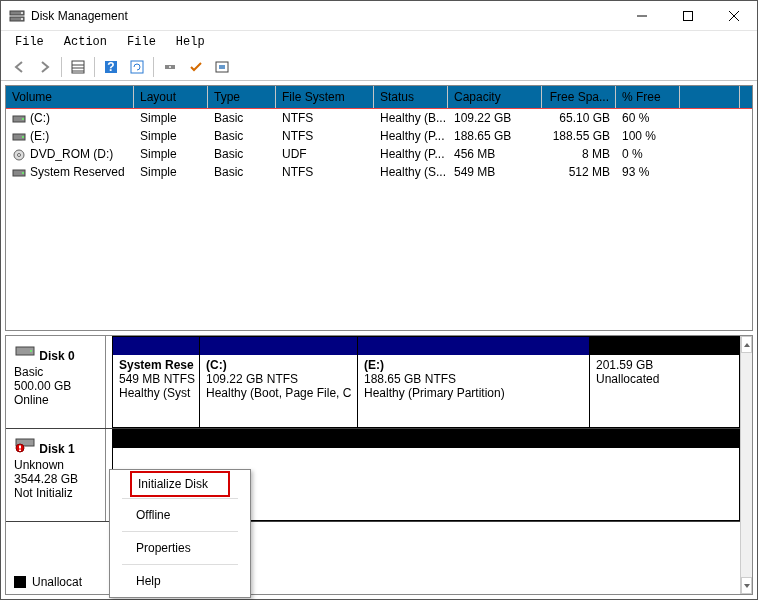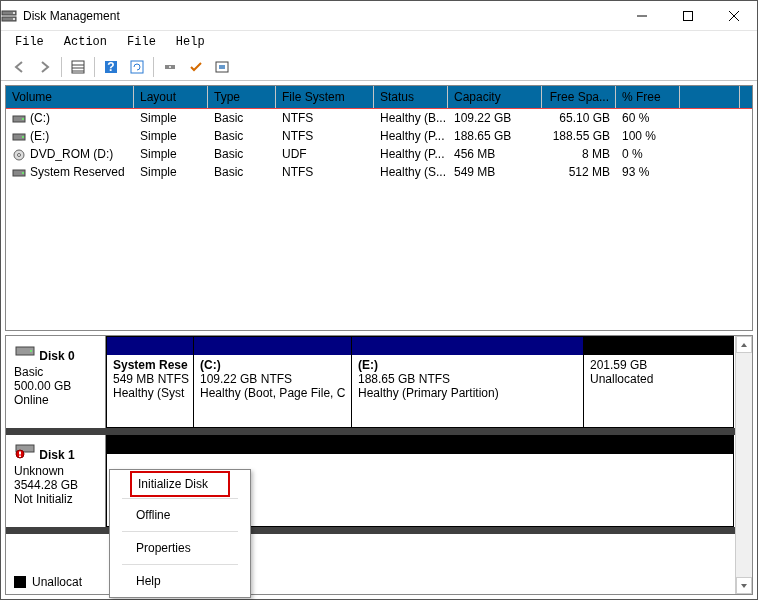--- a/index.html
+++ b/index.html
@@ -1,18 +1,18 @@
 <!DOCTYPE html>
 <html><head>
 <meta charset="utf-8">
 <style>
   * { box-sizing: border-box; font-family: "Segoe UI", Tahoma, sans-serif; font-size: 12px; }
   body { margin: 0; background: #fff; }
   .window { width: 758px; height: 600px; border: 1px solid #555; display: flex; flex-direction: column; position: relative; }
-  .titlebar { height: 30px; display: flex; align-items: center; padding: 0 0 0 0; border-bottom: 1px solid #e5e5e5; }
+  .titlebar { height: 30px; display: flex; align-items: center; padding: 0 0 0 8px; border-bottom: 1px solid #e5e5e5; }
   .title-icon { width: 16px; height: 16px; margin-right: 6px; }
   .title-text { flex: 1; }
   .winbtns { display: flex; }
   .winbtn { width: 46px; height: 30px; display: flex; align-items: center; justify-content: center; }
   .winbtn svg { display: block; }
   .menubar { height: 22px; display: flex; align-items: center; padding: 0 6px; gap: 4px; }
   .menu-item { padding: 2px 8px; font-family: Liberation Mono, monospace; }
   .toolbar { height: 28px; display: flex; align-items: center; padding: 0 6px; gap: 2px; border-bottom: 1px solid #c5c5c5; }
   .tbtn { width: 24px; height: 24px; display: flex; align-items: center; justify-content: center; }
   .tsep { width: 1px; height: 20px; background: #c5c5c5; margin: 0 2px; }
@@ -28,21 +28,21 @@
   .c4 { width: 74px; }
   .c5 { width: 94px; }
   .c6 { width: 74px; text-align: right; }
   .c7 { width: 64px; }
   .c8 { width: 60px; }
   .vflag { display: inline-block; vertical-align: middle; width: 14px; height: 12px; margin-right: 4px; }
   .diskarea { flex: 1; border: 1px solid #888; margin: 0 4px 4px 4px; overflow: hidden; position: relative; display:flex; }
   .diskscroll { flex:1; }
   .scrollbar { width: 17px; background: #f0f0f0; border-left:1px solid #ccc; position:relative; }
   .scroll-arrow { height:17px; display:flex; align-items:center; justify-content:center; border:1px solid #ccc; background:#fff; }
-  .diskrow { display: flex; border-bottom: 7px solid #404040; }
+  .diskrow { display: flex; border-bottom: 1px solid #404040; gap: 6px; }
   .diskinfo { width: 100px; padding: 6px 4px 6px 8px; border-right: 1px solid #888; background:#fff; }
   .diskinfo b { font-weight: 600; }
   .partitions { display: flex; flex: 1; padding: 0; height: 92px; }
   .pbar { height: 18px; }
   .partition { border: 1px solid #000; margin: 0; display:flex; flex-direction:column;justify-content:flex-end; }
   .pbody { padding: 3px 6px; flex:1; overflow:hidden; white-space:nowrap; }
   .partition + .partition { border-left: none; }
   .legend { position:absolute; left:8px; bottom:5px; display:flex; align-items:center; gap:6px; }
   .legbox { width:12px; height:12px; border:1px solid #000; }
   .ctxmenu { position: absolute; left: 108px; top: 468px; width: 142px; background: #fff; border: 1px solid #888; box-shadow: 2px 2px 4px rgba(0,0,0,0.25); padding: 3px 12px; z-index:20; }

